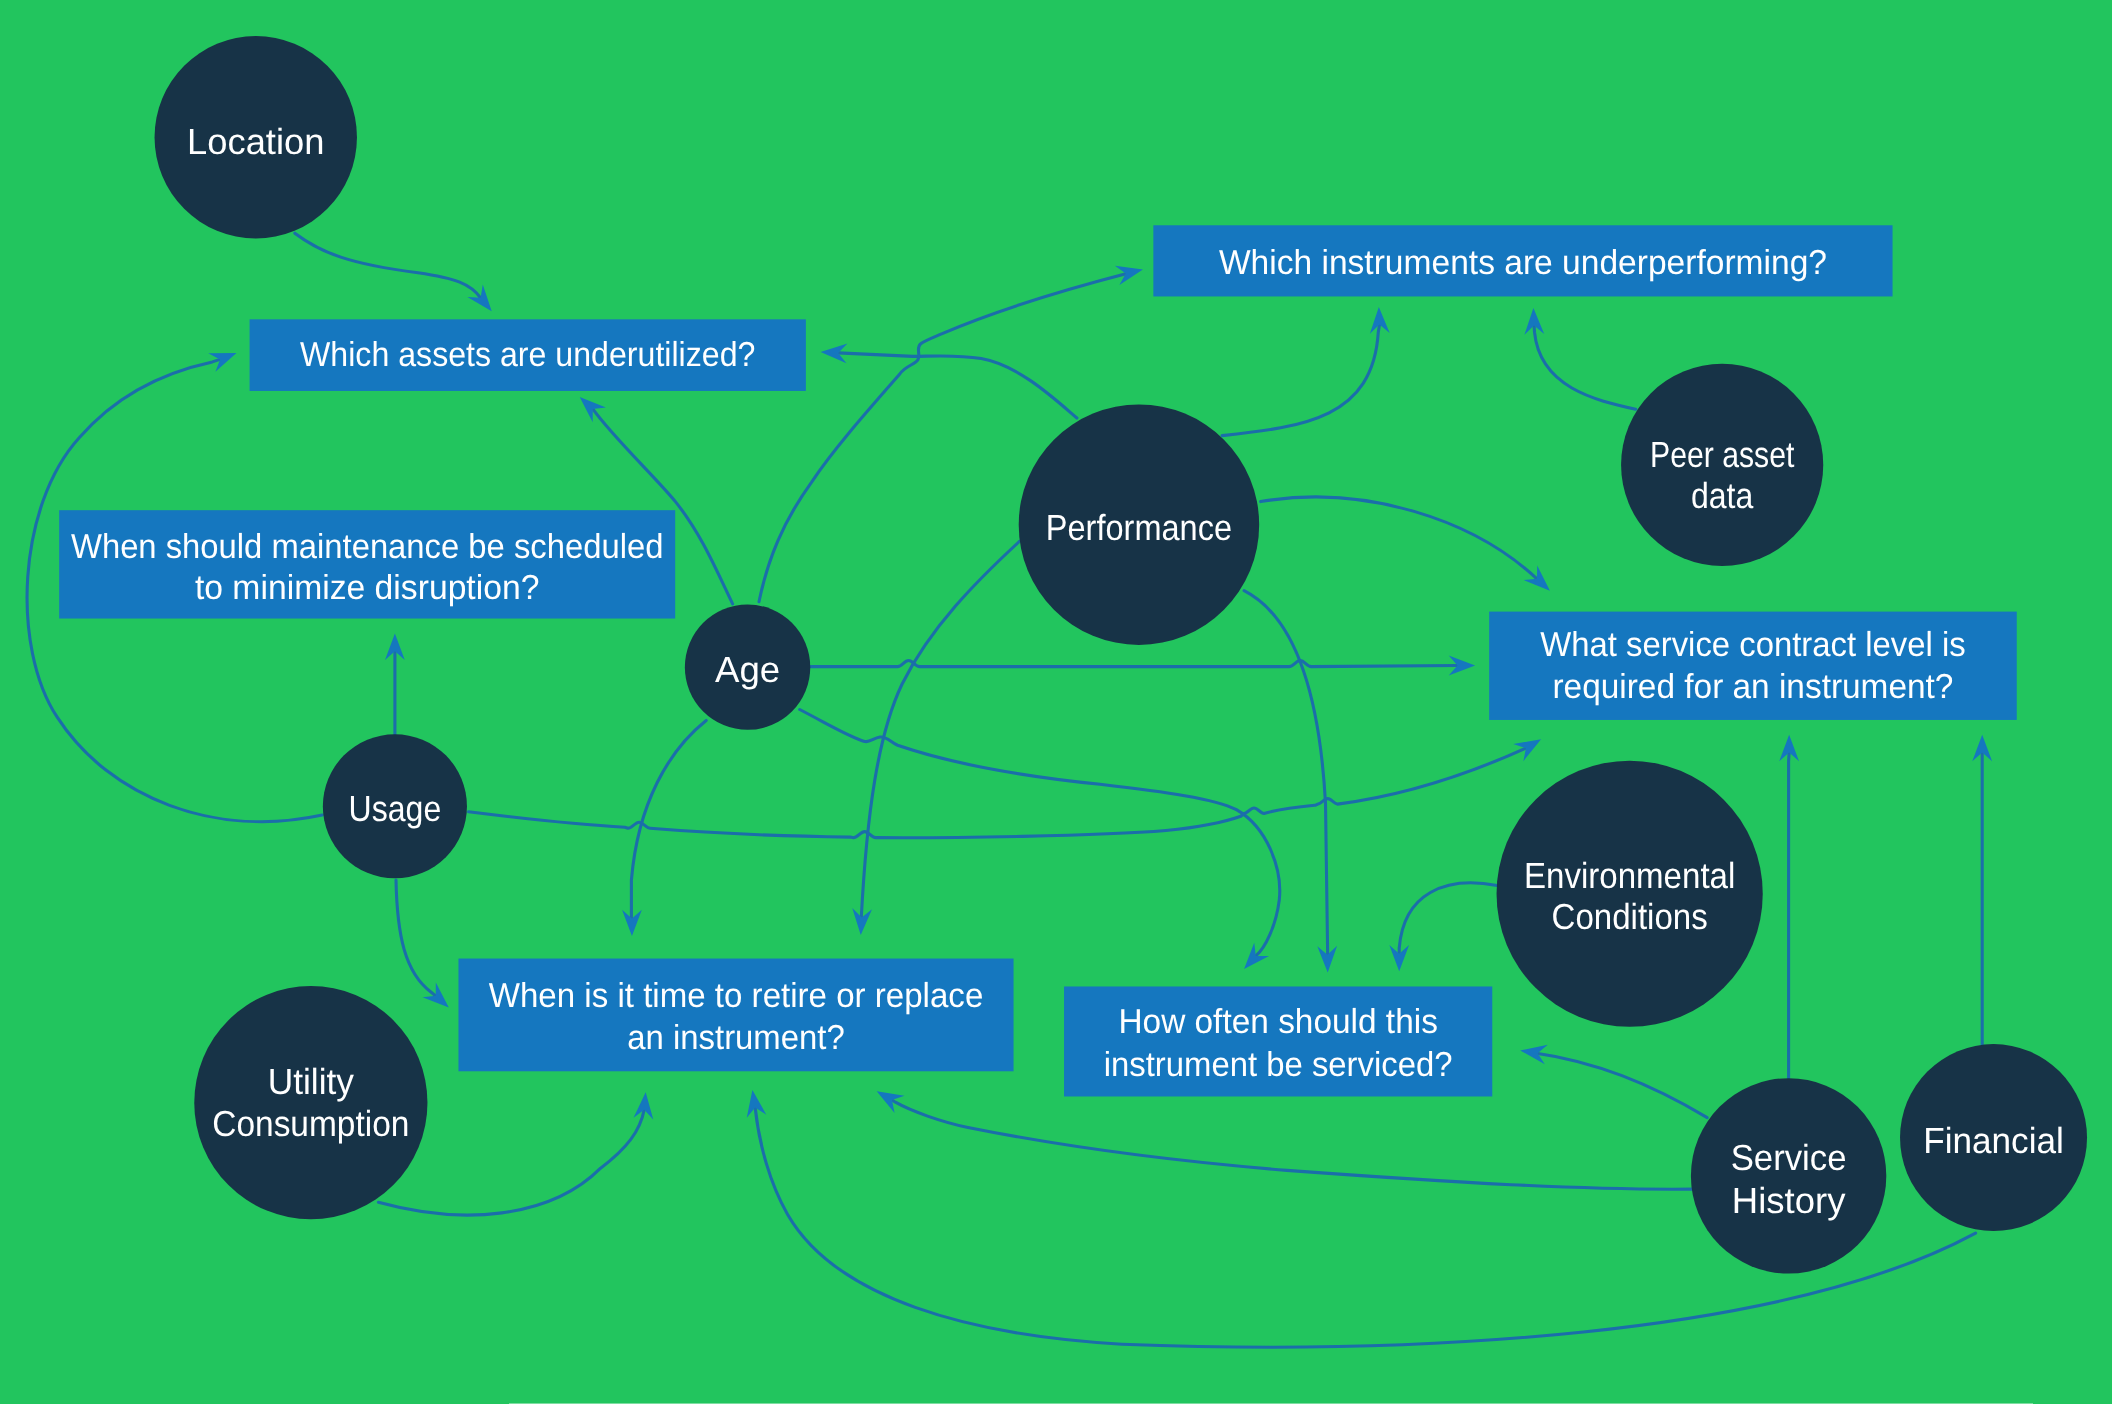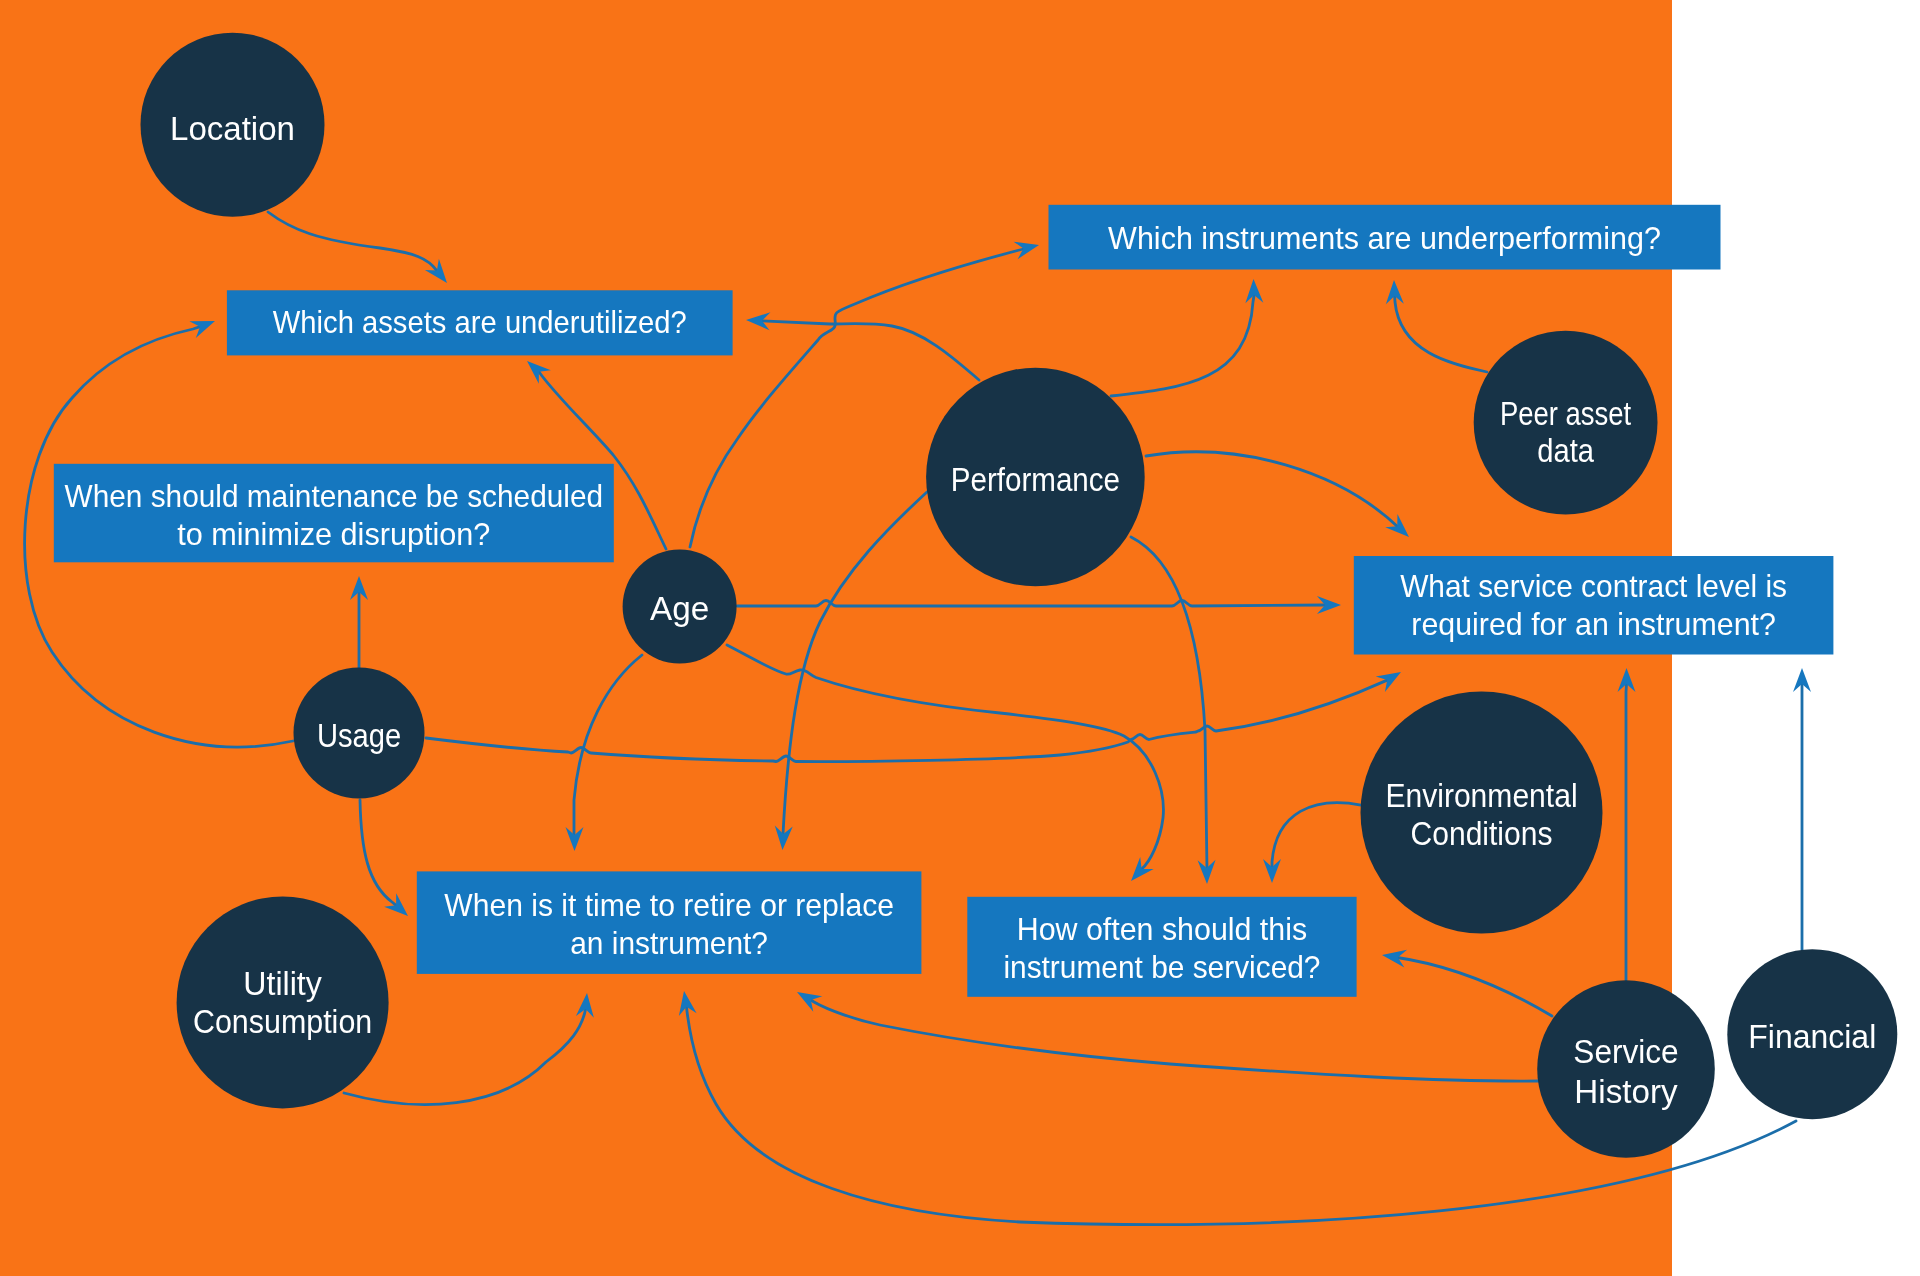--- a/index.html
+++ b/index.html
@@ -1,19 +1,19 @@
 <!DOCTYPE html>
 <html><head>
 <meta charset="utf-8">
 <title>Asset attribute question map</title>
 <style>
   html,body{margin:0;padding:0;}
   body{width:1920px;height:1276px;overflow:hidden;background:#ffffff;
        font-family:"Liberation Sans",sans-serif;}
-  #stage{position:relative;width:1672px;height:1276px;background:#f97316;}
+  #stage{position:relative;width:1920px;height:1276px;background:#22c55e;}
   svg#diagram{position:absolute;left:0;top:0;width:1920px;height:1276px;display:block;
               shape-rendering:geometricPrecision;}
   .edge{fill:none;stroke:#1b6eaa;stroke-width:2.8;stroke-linecap:round;stroke-linejoin:round;}
   .arrowfill{fill:#1577bf;}
   .node-circle{fill:#173347;}
   .q-box{fill:#1577bf;}
   text{font-family:"Liberation Sans",sans-serif;fill:#ffffff;}
   .node-label{font-size:33px;text-anchor:middle;}
   .q-label{font-size:31.5px;text-anchor:middle;}
 </style>

